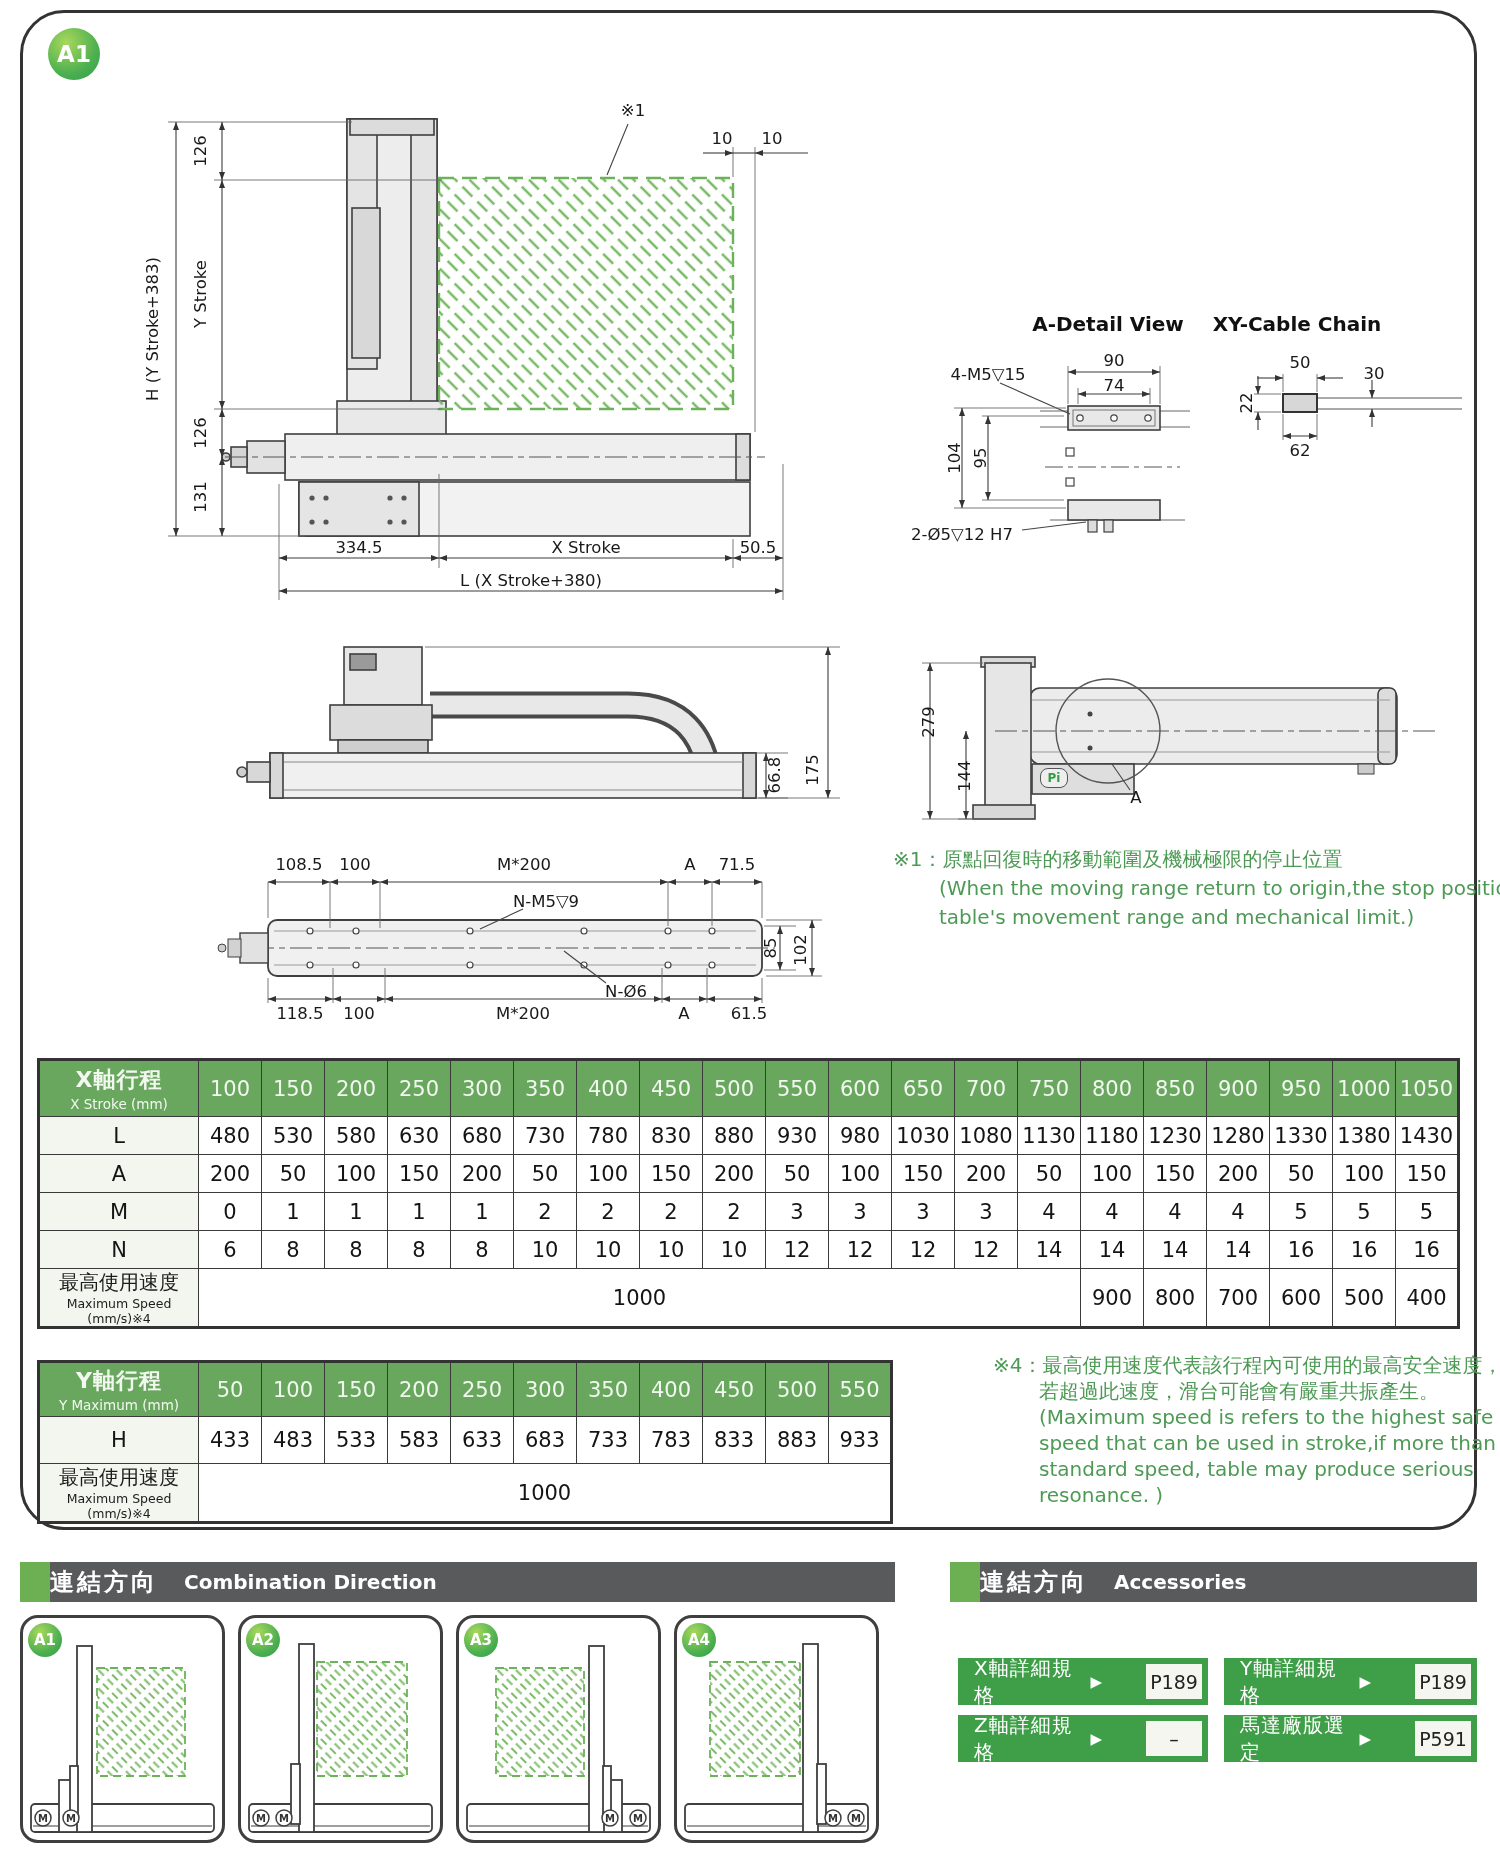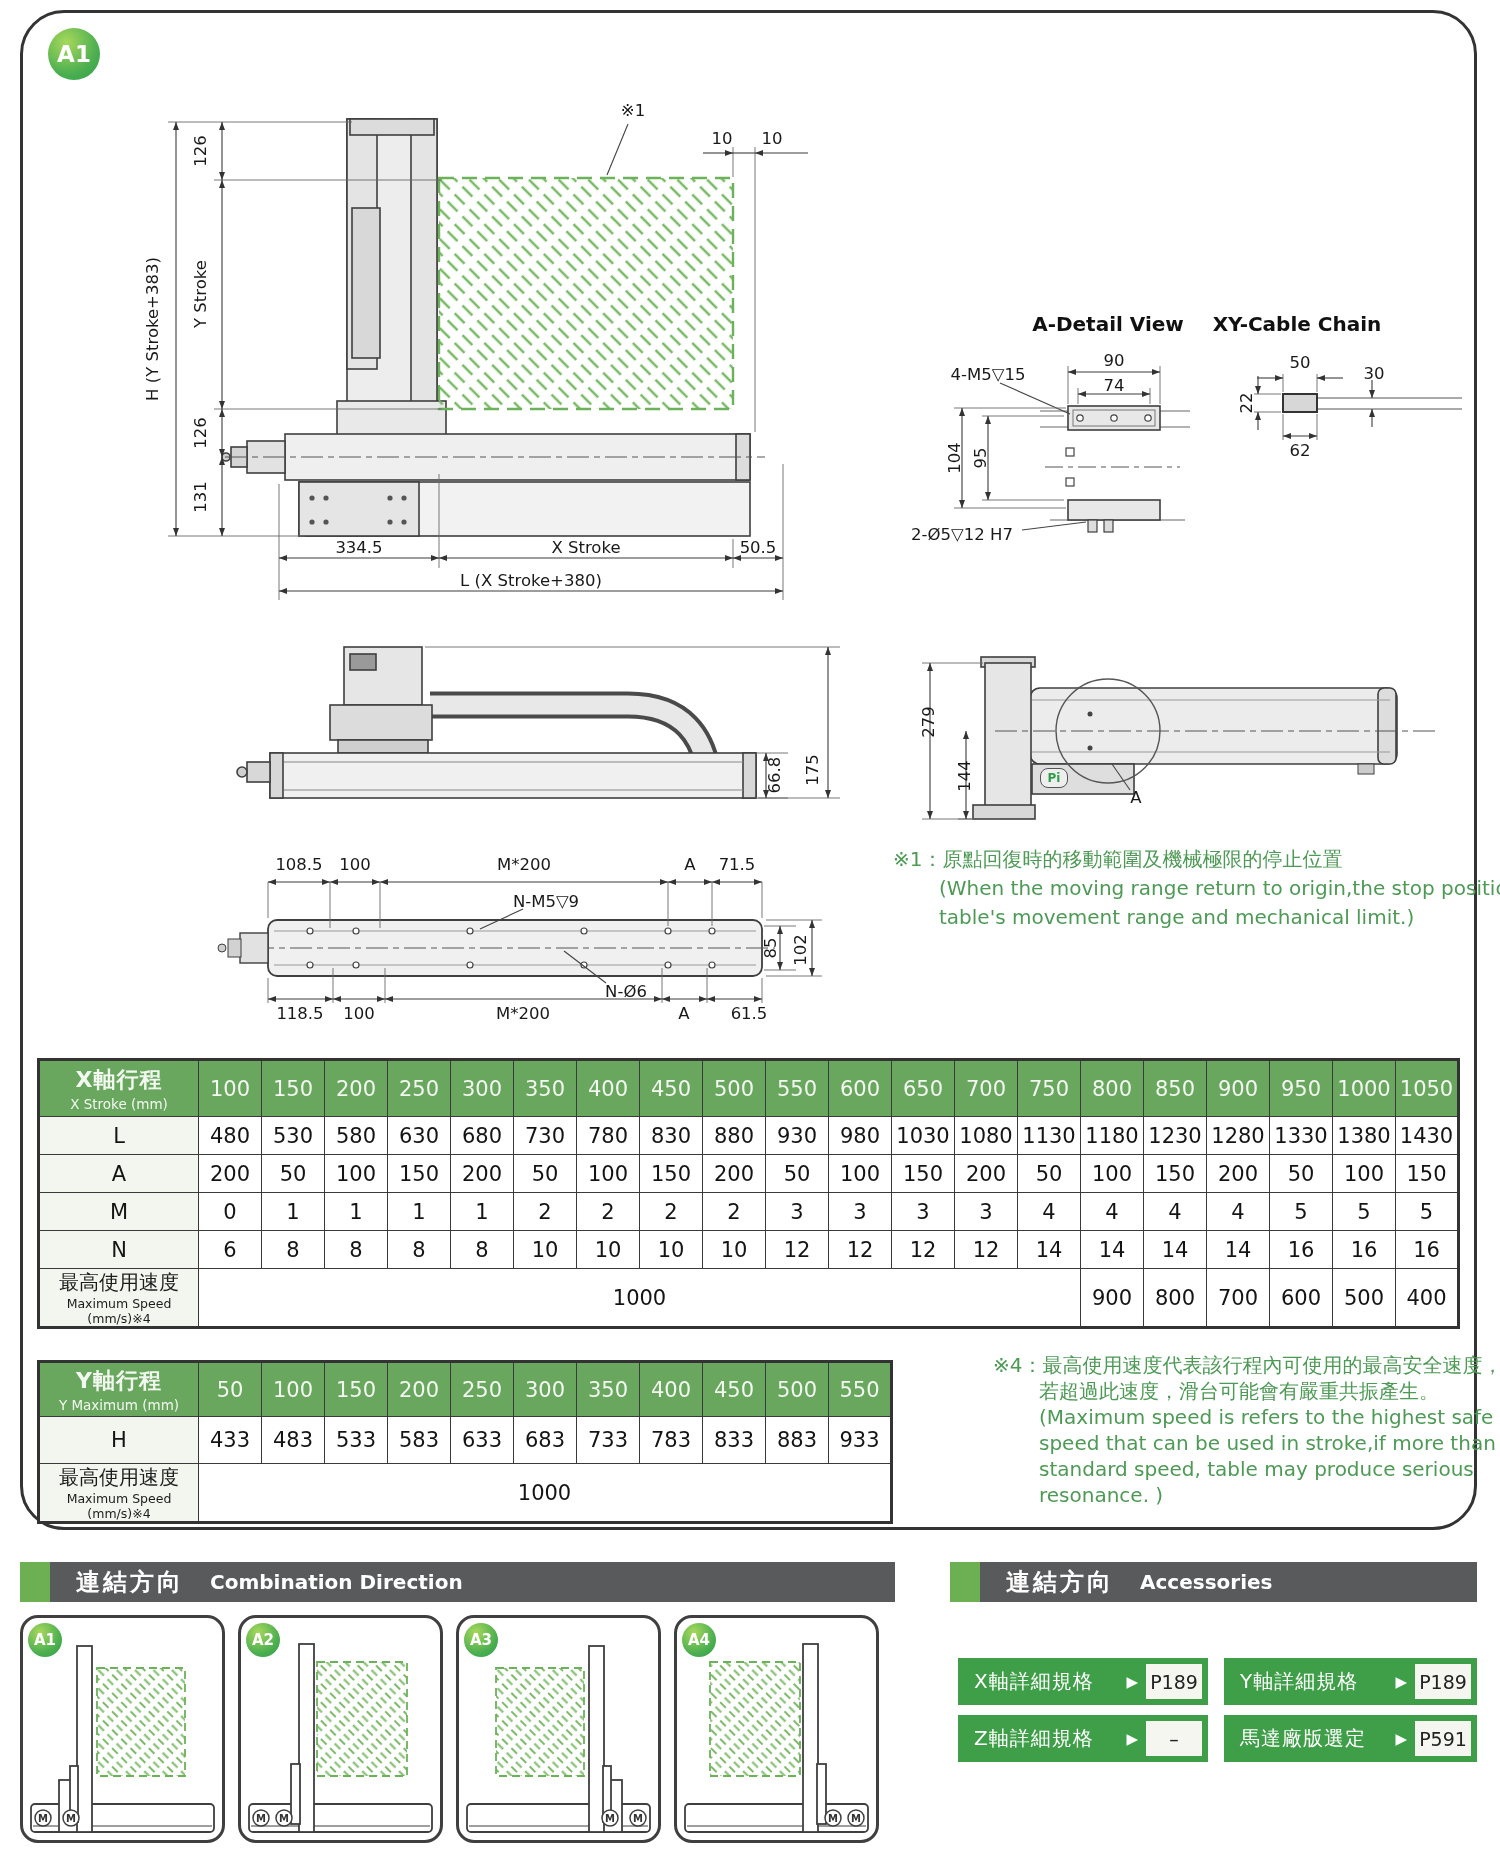--- a/index.html
+++ b/index.html
@@ -28,37 +28,37 @@
   .dtable td { font-size:21px; color:#141414; background:#fff; }
   .dtable td.lab { background:#f2f6ee; }
   .sp-cjk { font-size:20px; color:#1c1c1c; }
   .sp-en { font-size:12.5px; color:#1c1c1c; }
   .xtable { left:37px; top:1058px; }
   .ytable { left:37px; top:1360px; }
   .xtable tr.hd { height:57px; } .xtable tr.dr { height:38px; } .xtable tr.sp { height:54px; }
   .ytable tr.hd { height:55px; } .ytable tr.dr { height:47px; } .ytable tr.sp { height:50px; }
   .secbar { position:absolute; height:40px; display:flex; align-items:stretch; top:1562px; }
   .secbar .sq { width:30px; background:#6db054; }
-  .secbar .bar { flex:1; background:#595a5c; display:flex; align-items:center; gap:26px; padding-left:26px; color:#fff; }
+  .secbar .bar { flex:1; background:#595a5c; display:flex; align-items:center; gap:26px; color:#fff; }
   .secbar .cjk { font-size:24px; font-weight:bold; letter-spacing:3px; }
   .secbar .en { font-size:20px; font-weight:bold; }
   .cards { position:absolute; left:20px; top:1615px; display:flex; gap:13px; }
   .card { position:relative; width:205px; height:228px; border:3px solid #3f3f3f; border-radius:18px;
           background:#fff; box-sizing:border-box; }
   .cbadge { position:absolute; left:5px; top:5px; width:34px; height:34px; border-radius:50%;
             background:radial-gradient(circle at 35% 28%, #a8d85c, #4caf50 62%, #2e9e4a);
             color:#fff; font-size:15px; font-weight:bold; display:flex; align-items:center; justify-content:center; z-index:2; }
   .card svg { position:absolute; left:0; top:0; }
   .accgrid { position:absolute; left:958px; top:1658px; display:grid;
              grid-template-columns:250px 253px; column-gap:16px; row-gap:10px; }
   .accbtn { height:47px; background:#3f9f48; display:flex; align-items:center; padding:0 6px 0 16px; gap:8px; cursor:pointer; }
   .abl { color:#fff; font-size:20px; letter-spacing:1px; flex:1; }
   .aarr { color:#fff; font-size:15px; }
   .apg { background:#f6f6f0; color:#222; font-size:19px; width:56px; height:35px;
-         display:flex; align-items:center; justify-content:center; }
+         display:flex; align-items:center; justify-content:center;margin-left:36px; }
 </style>
 </head>
 <body>
 
 <div class="page">
 
   <div class="sheet"></div>
   <div class="badge">A1</div>
 
   <svg class="art" width="1500" height="1855" viewBox="0 0 1500 1855">

